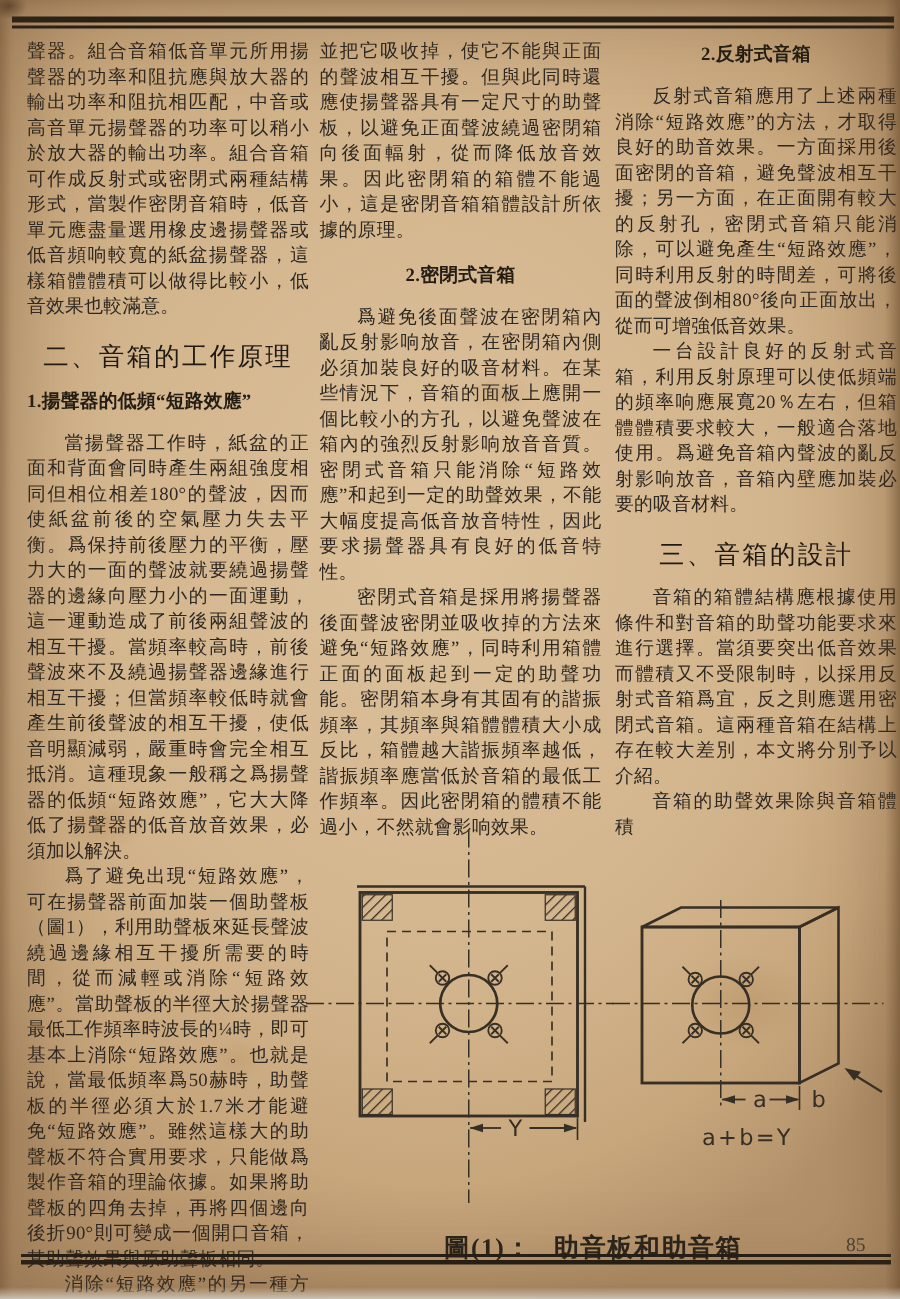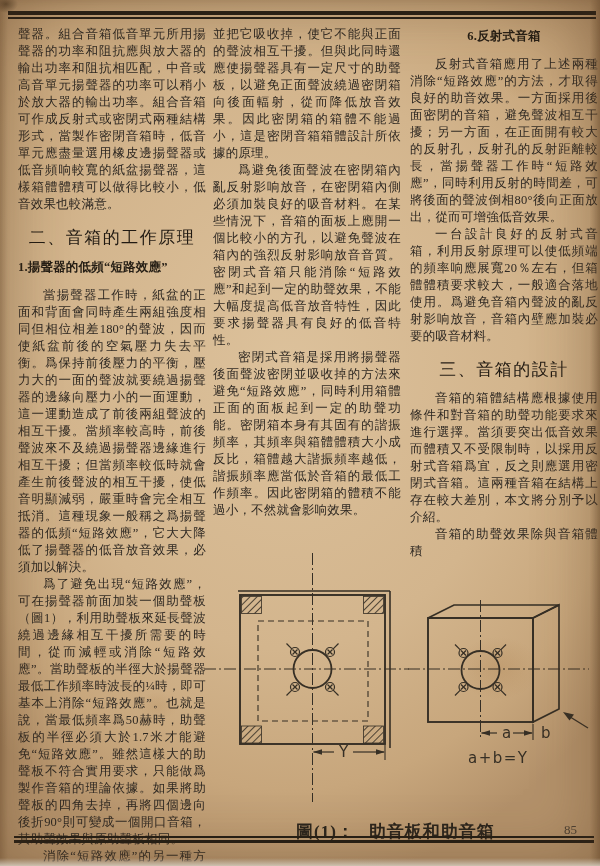--- a/index.html
+++ b/index.html
@@ -57,27 +57,28 @@
     <p>聲器。組合音箱低音單元所用揚聲器的功率和阻抗應與放大器的輸出功率和阻抗相匹配，中音或高音單元揚聲器的功率可以稍小於放大器的輸出功率。組合音箱可作成反射式或密閉式兩種結構形式，當製作密閉音箱時，低音單元應盡量選用橡皮邊揚聲器或低音頻响較寬的紙盆揚聲器，這樣箱體體積可以做得比較小，低音效果也較滿意。</p>
     <h2 class="sec">二、音箱的工作原理</h2>
     <h3 class="sub">1.揚聲器的低頻“短路效應”</h3>
     <p class="indent">當揚聲器工作時，紙盆的正面和背面會同時產生兩組強度相同但相位相差180°的聲波，因而使紙盆前後的空氣壓力失去平衡。爲保持前後壓力的平衡，壓力大的一面的聲波就要繞過揚聲器的邊緣向壓力小的一面運動，這一運動造成了前後兩組聲波的相互干擾。當頻率較高時，前後聲波來不及繞過揚聲器邊緣進行相互干擾；但當頻率較低時就會產生前後聲波的相互干擾，使低音明顯減弱，嚴重時會完全相互抵消。這種現象一般稱之爲揚聲器的低頻“短路效應”，它大大降低了揚聲器的低音放音效果，必須加以解決。</p>
     <p class="indent">爲了避免出現“短路效應”，可在揚聲器前面加裝一個助聲板（圖1），利用助聲板來延長聲波繞過邊緣相互干擾所需要的時間，從而減輕或消除“短路效應”。當助聲板的半徑大於揚聲器最低工作頻率時波長的¼時，即可基本上消除“短路效應”。也就是說，當最低頻率爲50赫時，助聲板的半徑必須大於1.7米才能避免“短路效應”。雖然這樣大的助聲板不符合實用要求，只能做爲製作音箱的理論依據。如果將助聲板的四角去掉，再將四個邊向後折90°則可變成一個開口音箱，其助聲效果與原助聲板相同。</p>
     <p class="indent">消除“短路效應”的另一種方法，是將揚聲器的後面密閉起來，</p>
   </div>
 
   <div class="col col2">
     <p>並把它吸收掉，使它不能與正面的聲波相互干擾。但與此同時還應使揚聲器具有一定尺寸的助聲板，以避免正面聲波繞過密閉箱向後面輻射，從而降低放音效果。因此密閉箱的箱體不能過小，這是密閉音箱箱體設計所依據的原理。</p>
+    <h3 class="sub">2.密閉式音箱</h3>
     <p class="indent">爲避免後面聲波在密閉箱內亂反射影响放音，在密閉箱內側必須加裝良好的吸音材料。在某些情況下，音箱的面板上應開一個比較小的方孔，以避免聲波在箱內的強烈反射影响放音音質。密閉式音箱只能消除“短路效應”和起到一定的助聲效果，不能大幅度提高低音放音特性，因此要求揚聲器具有良好的低音特性。</p>
     <p class="indent">密閉式音箱是採用將揚聲器後面聲波密閉並吸收掉的方法來避免“短路效應”，同時利用箱體正面的面板起到一定的助聲功能。密閉箱本身有其固有的諧振頻率，其頻率與箱體體積大小成反比，箱體越大諧振頻率越低，諧振頻率應當低於音箱的最低工作頻率。因此密閉箱的體積不能過小，不然就會影响效果。</p>
   </div>
 
   <div class="col col3">
-    <h3 class="sub first">6.反射式音箱</h3>
-    <p class="indent">反射式音箱應用了上述兩種消除“短路效應”的方法，才取得良好的助音效果。一方面採用後面密閉的音箱，避免聲波相互干擾；另一方面，在正面開有較大的反射孔，反射孔的反射距離較長，當揚聲器工作時“短路效應”，同時利用反射的時間差，可將後面的聲波倒相80°後向正面放出，從而可增強低音效果。</p>
+    <h3 class="sub first">2.反射式音箱</h3>
+    <p class="indent">反射式音箱應用了上述兩種消除“短路效應”的方法，才取得良好的助音效果。一方面採用後面密閉的音箱，避免聲波相互干擾；另一方面，在正面開有較大的反射孔，密閉式音箱只能消除，可以避免產生“短路效應”，同時利用反射的時間差，可將後面的聲波倒相80°後向正面放出，從而可增強低音效果。</p>
     <p class="indent">一台設計良好的反射式音箱，利用反射原理可以使低頻端的頻率响應展寬20％左右，但箱體體積要求較大，一般適合落地使用。爲避免音箱內聲波的亂反射影响放音，音箱內壁應加裝必要的吸音材料。</p>
     <h2 class="sec">三、音箱的設計</h2>
     <p class="indent">音箱的箱體結構應根據使用條件和對音箱的助聲功能要求來進行選擇。當須要突出低音效果而體積又不受限制時，以採用反射式音箱爲宜，反之則應選用密閉式音箱。這兩種音箱在結構上存在較大差別，本文將分別予以介紹。</p>
     <p class="indent">音箱的助聲效果除與音箱體積</p>
   </div>
 
   <div class="figure-wrap">
     <svg width="400" height="280" viewBox="0 0 400 280">
       <defs>
         <pattern id="hatch" width="5" height="5" patternUnits="userSpaceOnUse" patternTransform="rotate(45)">

